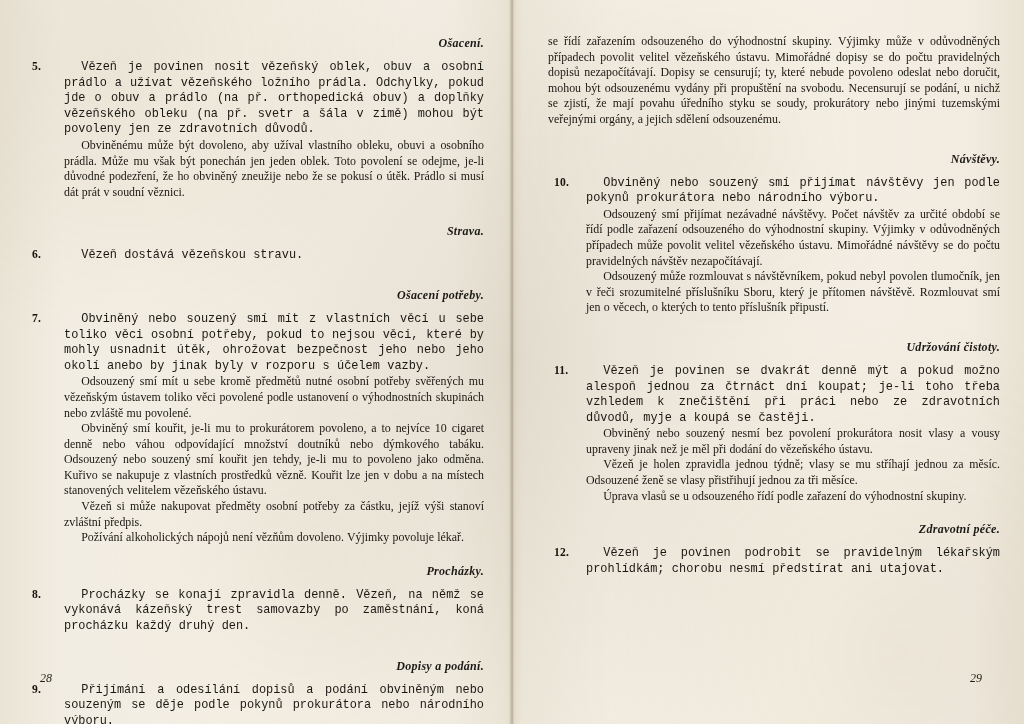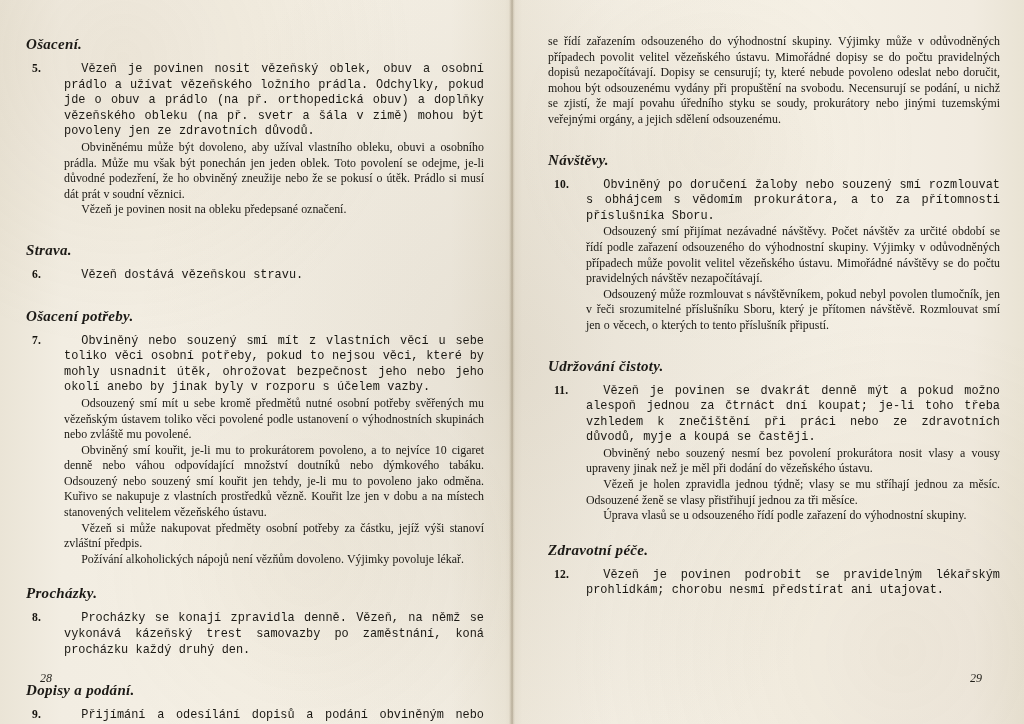--- a/index.html
+++ b/index.html
@@ -37,23 +37,23 @@
     position:absolute;top:0;height:724px;
     box-sizing:border-box;
   }
   .page.left{left:0;width:510px;padding:34px 26px 0 26px;}
   .page.right{left:514px;width:510px;padding:34px 24px 0 34px;}
 
   .col{position:relative;height:620px;}
 
   
   .heading{
-    text-align:left;
+    text-align:right;
     font-style:italic;
-    font-size:15px;
+    font-size:12px;
     letter-spacing:.3px;
     color:#1c1a16;
     margin:0 0 9px 0;
     padding-top:2px;
   }
   .spacer-md{height:16px;}
   .spacer-lg{height:22px;}
 
   .item{
     position:relative;
@@ -100,21 +100,20 @@
 
   <div class="page left">
     <div class="col">
 
       <h2 class="heading">Ošacení.</h2>
 
       <div class="item">
         <span class="num">5.</span>
         <p class="para">Vězeň je povinen nosit vězeňský oblek, obuv a osobní prádlo a užívat vězeňského ložního prádla. Odchylky, pokud jde o obuv a prádlo (na př. orthopedická obuv) a doplňky vězeňského obleku (na př. svetr a šála v zimě) mohou být povoleny jen ze zdravotních důvodů.</p>
         <p class="para">Obviněnému může být dovoleno, aby užíval vlastního obleku, obuvi a osobního prádla. Může mu však být ponechán jen jeden oblek. Toto povolení se odejme, je-li důvodné podezření, že ho obviněný zneužije nebo že se pokusí o útěk. Prádlo si musí dát prát v soudní věznici.</p>
-        <p class="para">Vězeň je povinen nosit na obleku předepsané označení.</p>
       </div>
 
       <div class="spacer-lg"></div>
       <h2 class="heading">Strava.</h2>
 
       <div class="item">
         <span class="num">6.</span>
         <p class="para">Vězeň dostává vězeňskou stravu.</p>
       </div>
 
@@ -154,21 +153,21 @@
   <div class="page right">
     <div class="col">
 
       <p class="para flush">se řídí zařazením odsouzeného do výhodnostní skupiny. Výjimky může v odůvodněných případech povolit velitel vězeňského ústavu. Mimořádné dopisy se do počtu pravidelných dopisů nezapočítávají. Dopisy se censurují; ty, které nebude povoleno odeslat nebo doručit, mohou být odsouzenému vydány při propuštění na svobodu. Necensurují se podání, u nichž se zjistí, že mají povahu úředního styku se soudy, prokurátory nebo jinými tuzemskými veřejnými orgány, a jejich sdělení odsouzenému.</p>
 
       <div class="spacer-lg"></div>
       <h2 class="heading">Návštěvy.</h2>
 
       <div class="item">
         <span class="num">10.</span>
-        <p class="para">Obviněný po doručení žaloby nebo souzený smí rozmlouvat s obhájcem s vědomím prokurátora, a to za přítomnosti příslušníka Sboru.</p>
+        <p class="para">Obviněný nebo souzený smí přijímat návštěvy jen podle pokynů prokurátora nebo národního výboru.</p>
         <p class="para">Odsouzený smí přijímat nezávadné návštěvy. Počet návštěv za určité období se řídí podle zařazení odsouzeného do výhodnostní skupiny. Výjimky v odůvodněných případech může povolit velitel vězeňského ústavu. Mimořádné návštěvy se do počtu pravidelných návštěv nezapočítávají.</p>
         <p class="para">Odsouzený může rozmlouvat s návštěvníkem, pokud nebyl povolen tlumočník, jen v řeči srozumitelné příslušníku Sboru, který je přítomen návštěvě. Rozmlouvat smí jen o věcech, o kterých to tento příslušník připustí.</p>
       </div>
 
       <div class="spacer-lg"></div>
       <h2 class="heading">Udržování čistoty.</h2>
 
       <div class="item">
         <span class="num">11.</span>
         <p class="para">Vězeň je povinen se dvakrát denně mýt a pokud možno alespoň jednou za čtrnáct dní koupat; je-li toho třeba vzhledem k znečištění při práci nebo ze zdravotních důvodů, myje a koupá se častěji.</p>

